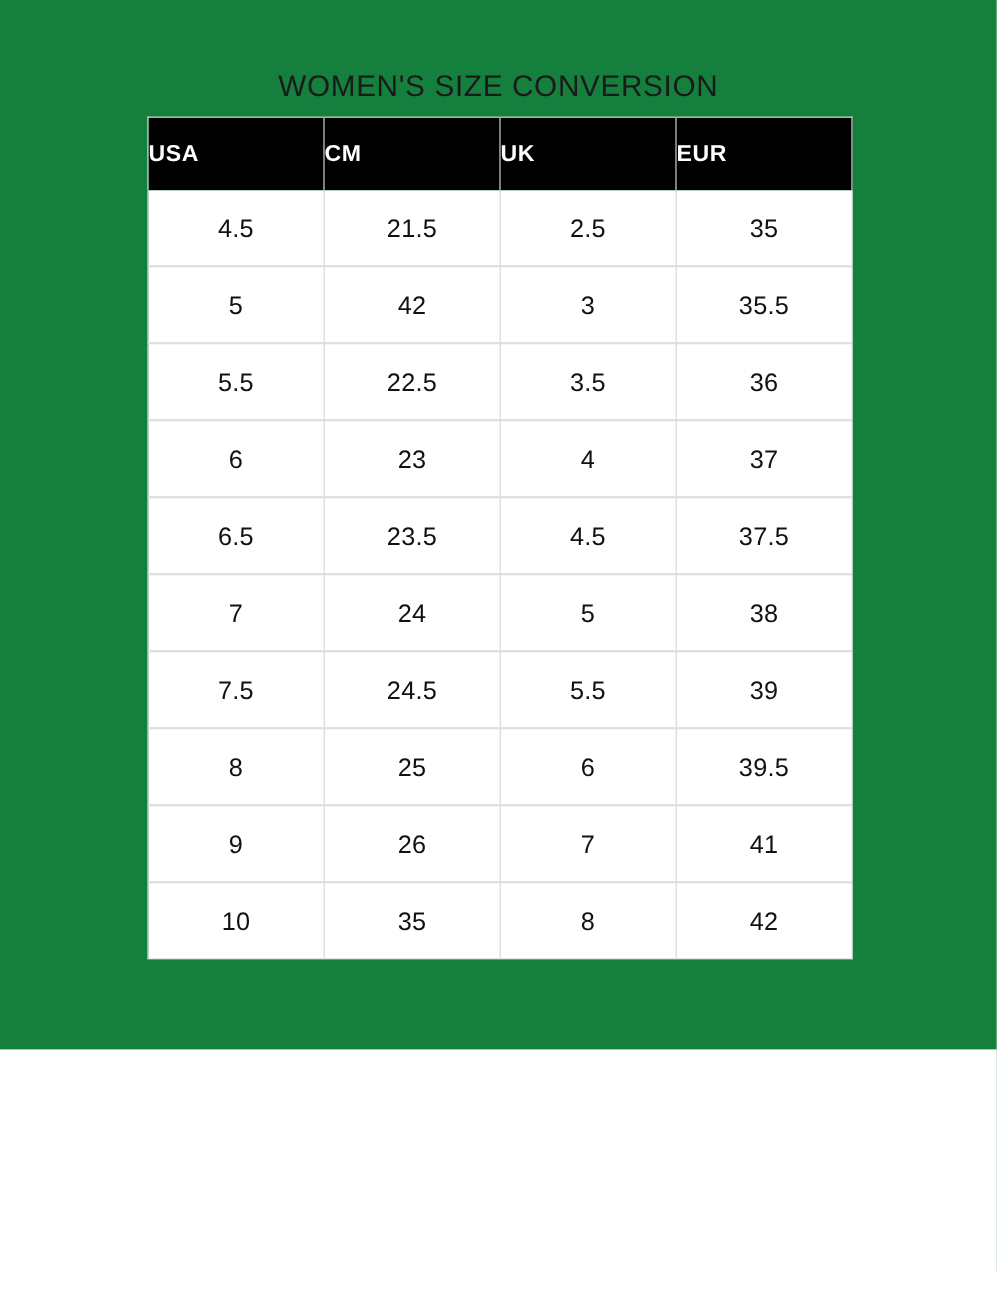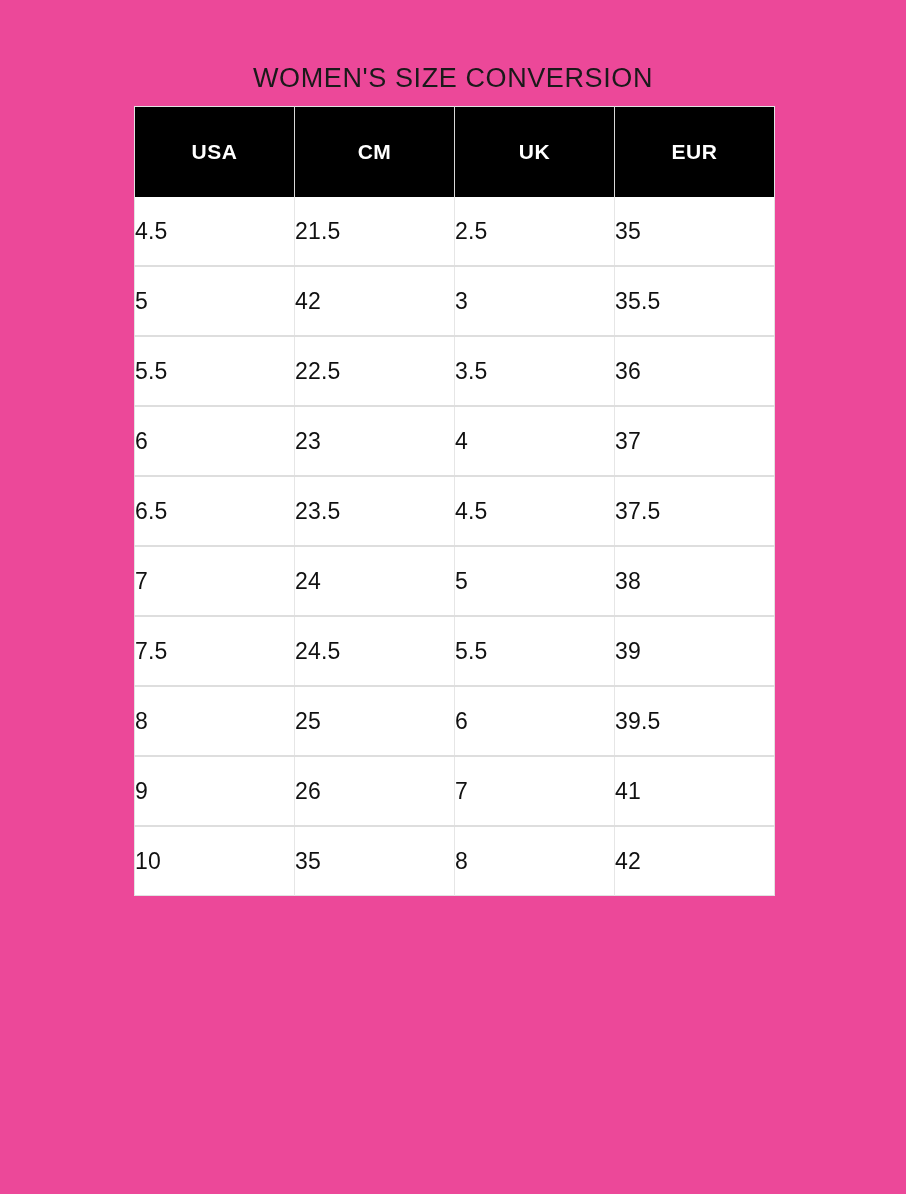--- a/index.html
+++ b/index.html
@@ -12,22 +12,22 @@
     height: 1194px;
     font-family: "Liberation Sans", sans-serif;
     -webkit-font-smoothing: antialiased;
     color: #000000;
     overflow: hidden;
   }
 
   .page {
     position: relative;
     width: 906px;
-    height: 1194px;
-    background: #ec4899;
+    height: 954px;
+    background: #15803d;
     box-sizing: border-box;
   }
 
   .title {
     position: absolute;
     left: 0;
     top: 62px;
     width: 906px;
     text-align: center;
     font-size: 27px;
@@ -56,32 +56,32 @@
     width: 160px;
   }
 
   thead th {
     background: #000000;
     color: #ffffff;
     font-size: 21px;
     font-weight: 700;
     letter-spacing: 0.5px;
     height: 66px;
-    text-align: center;
+    text-align: left;
     vertical-align: middle;
     border-right: 1px solid #d9d9d9;
-    padding: 12px;
+    padding: 0;
   }
   thead th:last-child {
     border-right: none;
   }
 
   tbody td {
     height: 68px;
-    text-align: left;
+    text-align: center;
     vertical-align: middle;
     font-size: 23px;
     font-weight: 400;
     color: #111111;
     background: #ffffff;
     border-top: 2px solid #dedede;
     border-right: 1px solid #e6e6e6;
     padding: 0;
     letter-spacing: 0.2px;
   }

